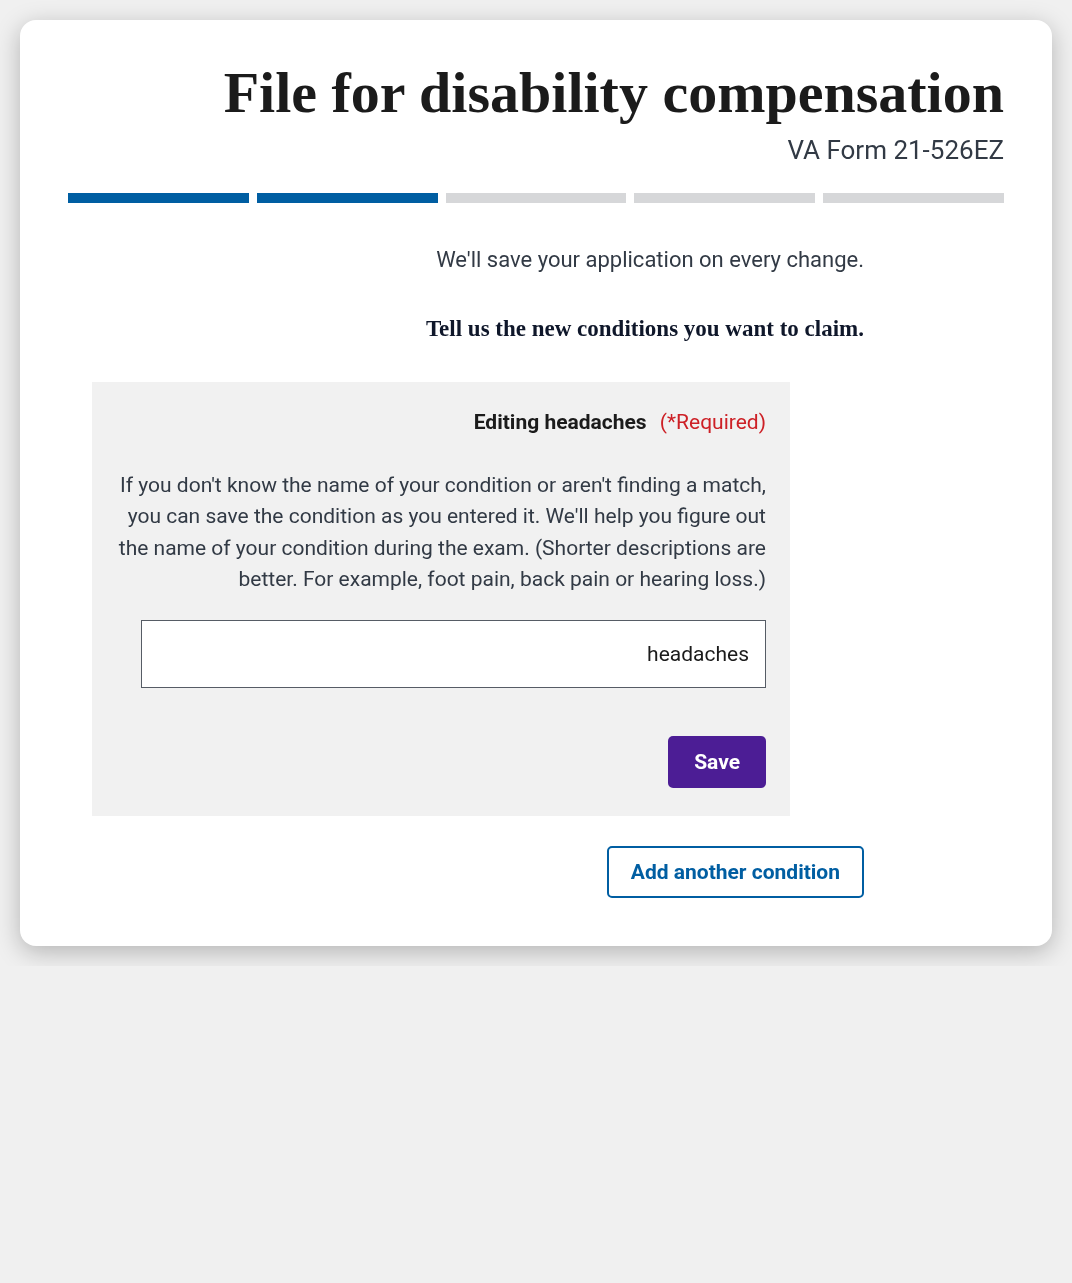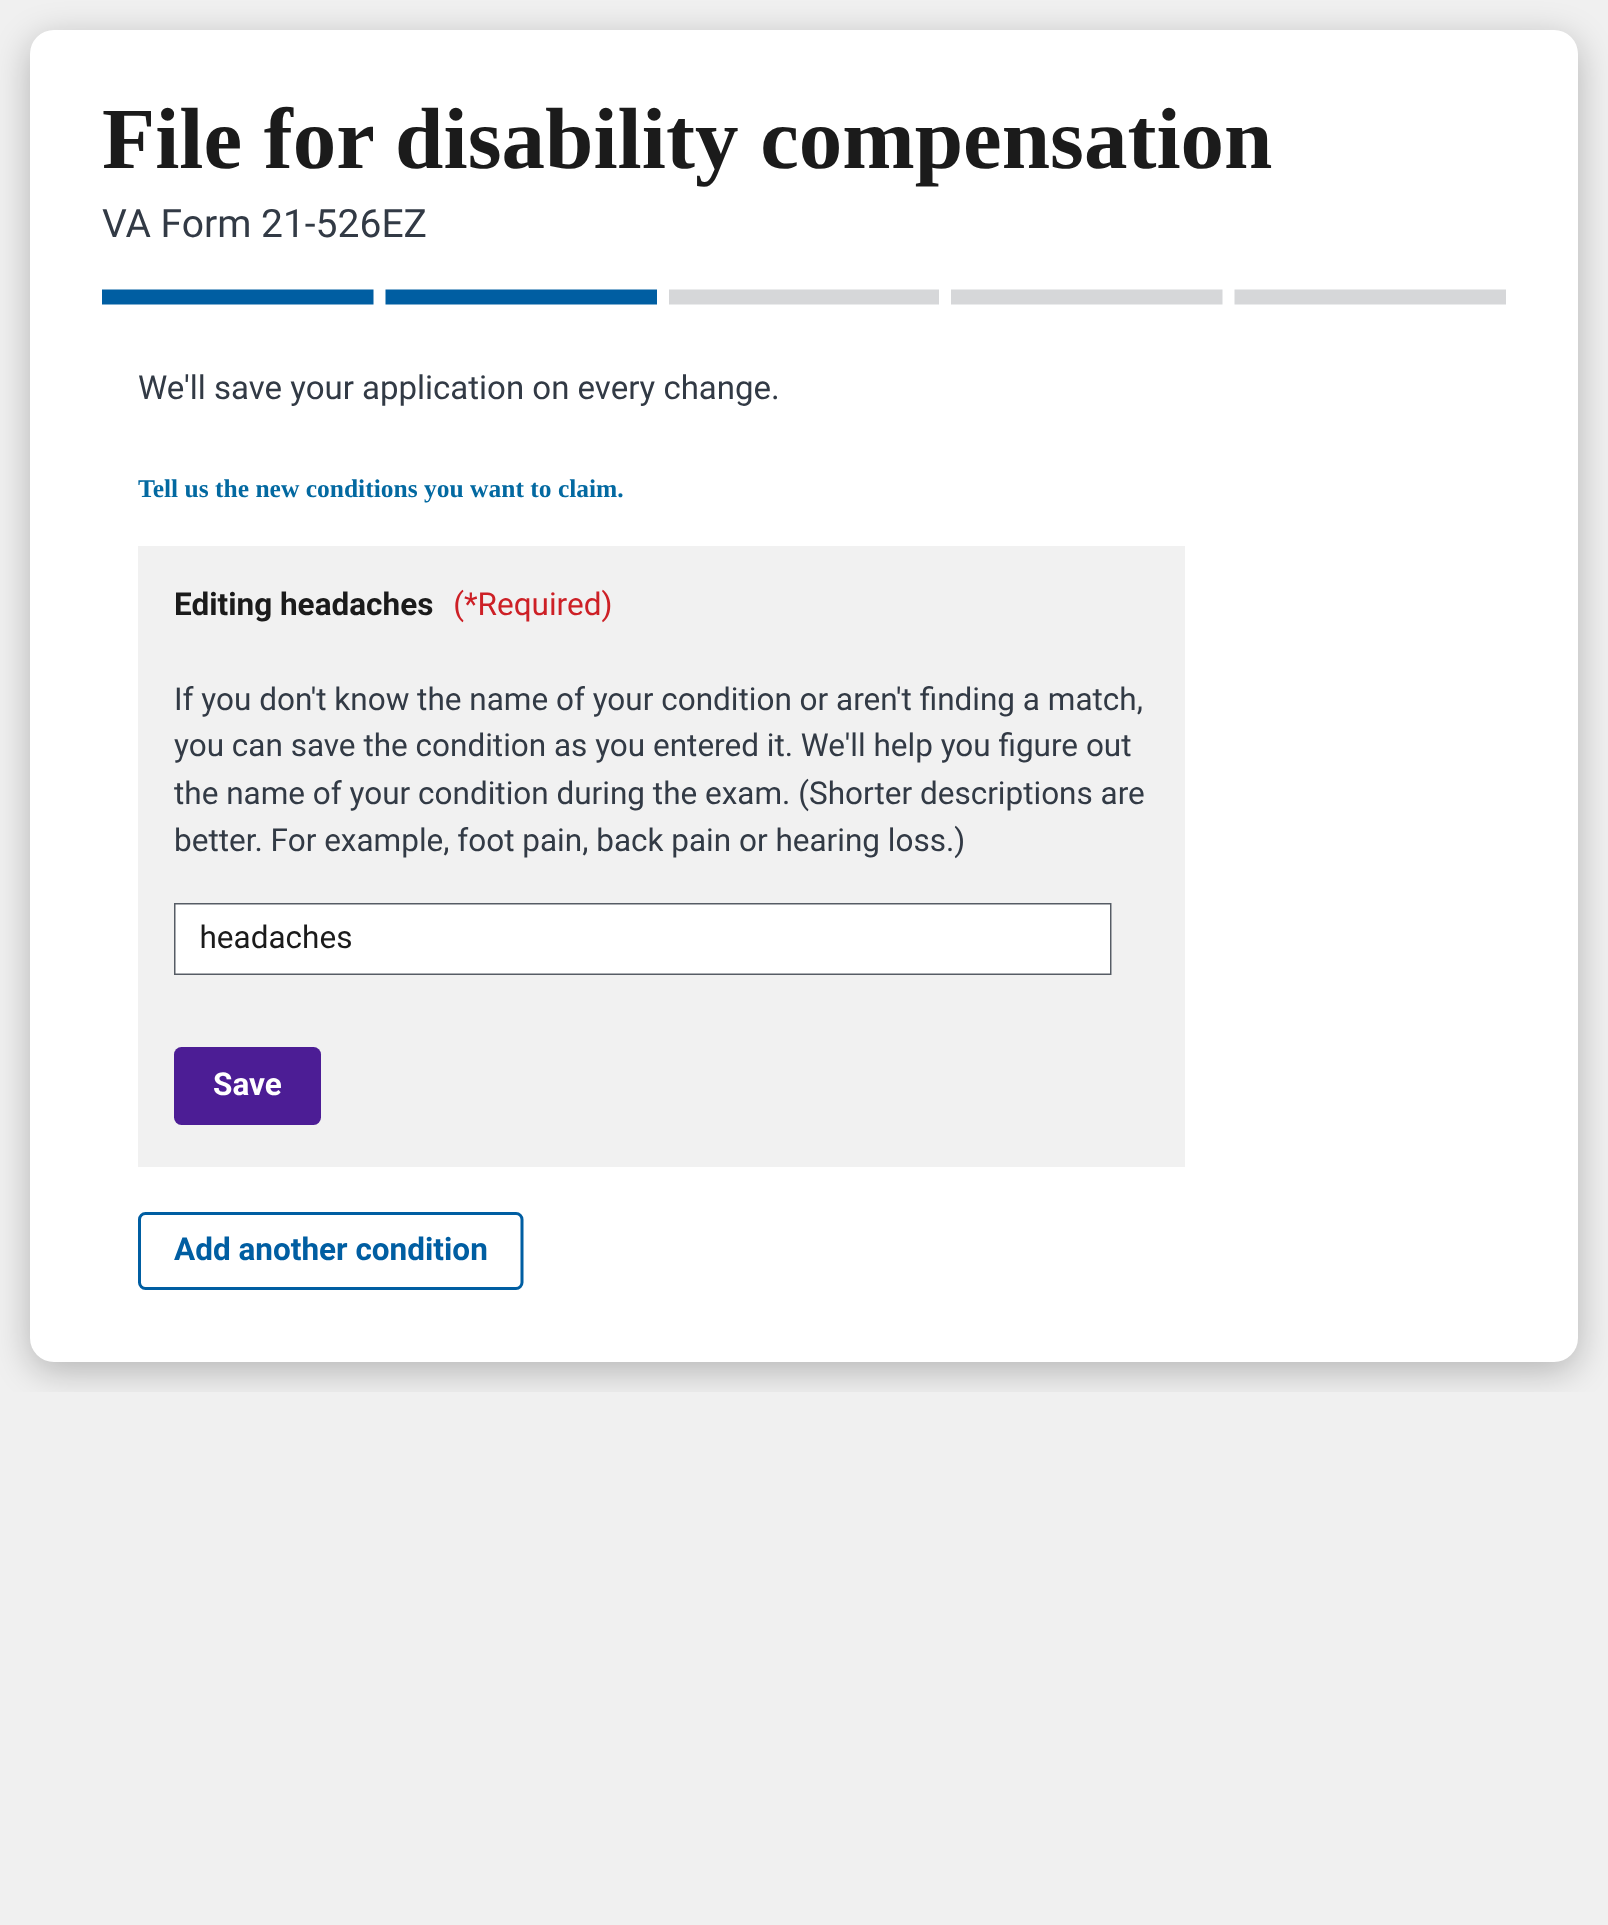--- a/index.html
+++ b/index.html
@@ -1,18 +1,19 @@
 <!DOCTYPE html>
 <html><head>
   <meta charset="utf-8">
   <style>
     * {
       box-sizing: border-box;
       margin: 0;
       padding: 0;
+      text-align: right;
     }
     body {
       font-family: -apple-system, BlinkMacSystemFont, "Segoe UI", Roboto, "Helvetica Neue", Arial, sans-serif;
       background: #f0f0f0;
       padding: 20px;
     }
     .page-card {
       background: #fff;
       width: 1032px;
       margin: 0 auto;
@@ -58,23 +59,23 @@
       margin-bottom: 4px;
     }
     .autosave-note {
       font-size: 22px;
       color: #323a45;
       margin-bottom: 44px;
     }
     .section-title {
       font-family: Georgia, "Times New Roman", serif;
       font-weight: 700;
-      font-size: 17px;
-      color: #0369a1;
-      margin-bottom: 28px;
+      font-size: 23px;
+      color: #0f172a;
+      margin-bottom: 40px;
     }
     .edit-card {
       background: #f1f1f1;
       padding: 28px 24px 28px 24px;
       width: 698px;
       margin-top: 25px;
     }
     .editing-line {
       font-size: 21px;
       margin-bottom: 36px;
@@ -92,21 +93,21 @@
       color: #323a45;
       line-height: 1.5;
       margin-bottom: 24px;
     }
     .instr-strong {
       font-weight: 700;
       color: #1b1b1b;
     }
     .condition-input {
       width: 625px;
-      height: 48px;
+      height: 68px;
       border: 1px solid #565c65;
       background: #fff;
       font-size: 21px;
       padding: 16px 16px;
       color: #1b1b1b;
       margin-bottom: 48px;
       font-family: inherit;
     }
     .save-button {
       background: #4c1d95;

